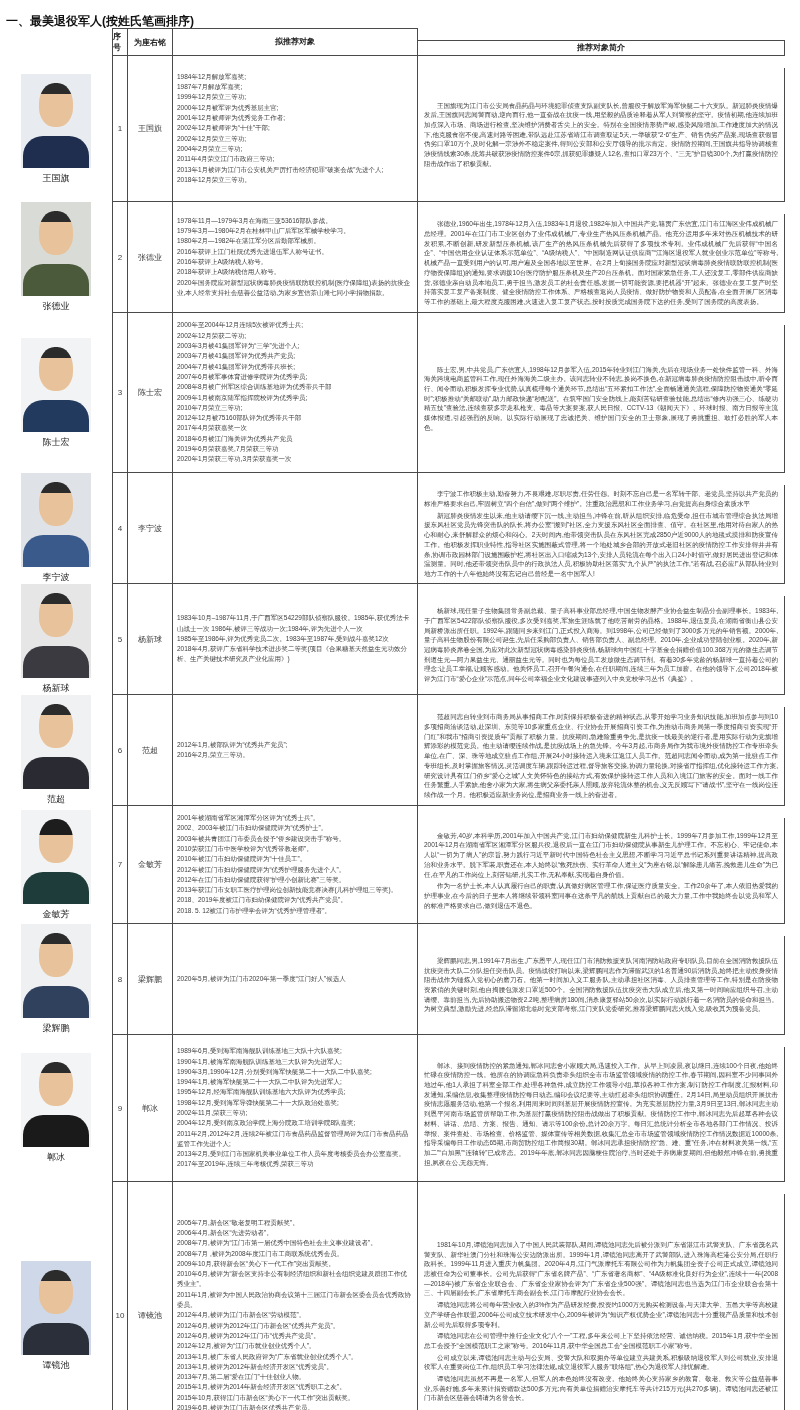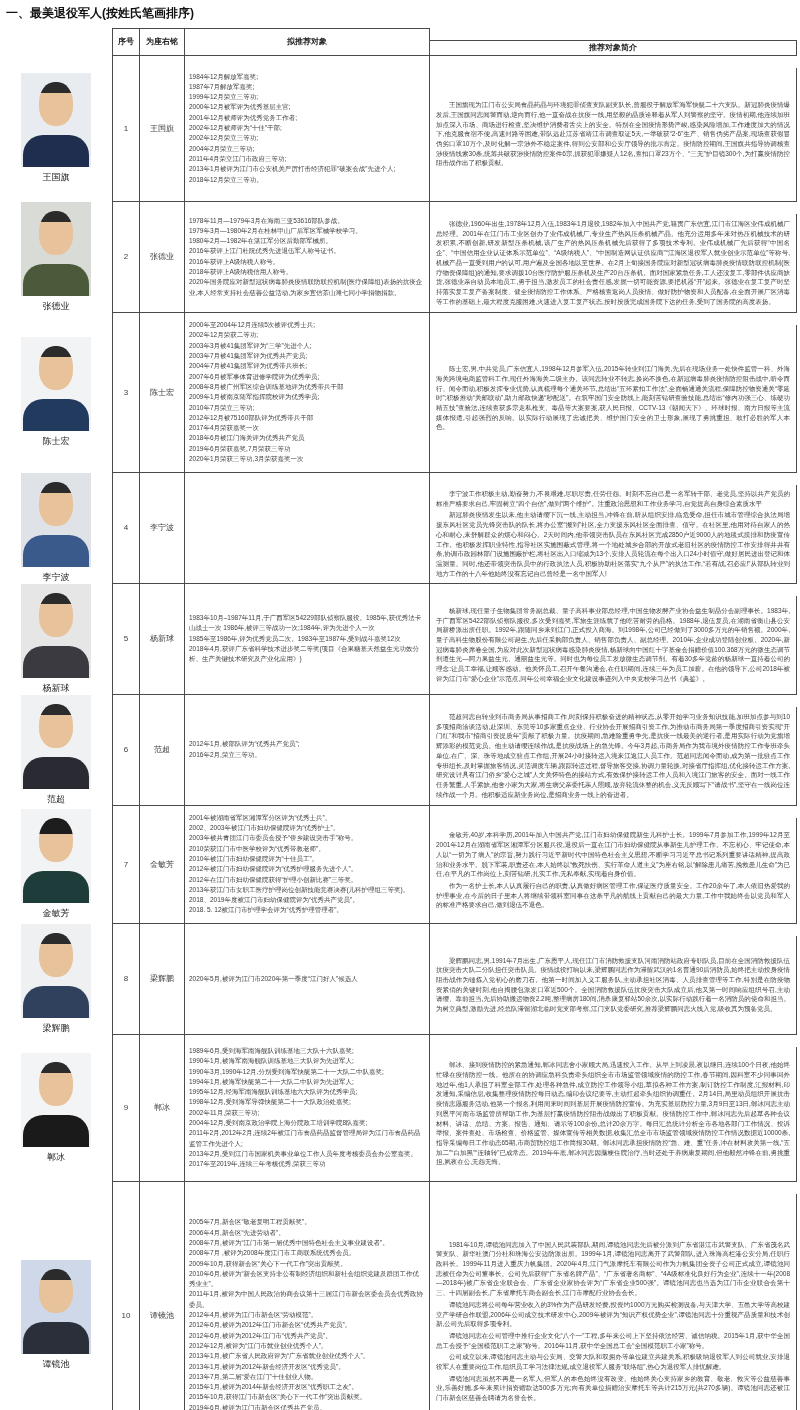--- a/index.html
+++ b/index.html
@@ -1,26 +1,26 @@
 <!DOCTYPE html>
 <html><head>
 <meta charset="utf-8">
 <style>
   html,body{margin:0;padding:0;background:#fff;}
   .page{position:relative;width:800px;height:1410px;overflow:hidden;background:#fff;
         font-family:"Liberation Sans","DejaVu Sans",sans-serif;color:#3c3c3c;}
-  .title{position:absolute;top:5px;left:6px;font-size:12px;font-weight:bold;color:#111;}
+  .title{position:absolute;top:13px;left:6px;font-size:12px;font-weight:bold;color:#111;}
   .tablewrap{position:absolute;top:28px;left:0;width:797px;}
   .hrow,.trow{display:flex;align-items:stretch;}
   .cell{box-sizing:border-box;border-right:1px solid #4a4a4a;border-bottom:1px solid #4a4a4a;background:#fff;}
   .hrow .cell{border-top:1px solid #4a4a4a;font-weight:bold;font-size:8px;
               display:flex;align-items:center;justify-content:center;padding:2px 0;color:#222;}
   .gutter{width:112px;box-sizing:border-box;display:flex;flex-direction:column;
           align-items:center;justify-content:center;background:#fff;}
-  .c-no{width:28px;border-left:1px solid #4a4a4a;display:flex;align-items:center;justify-content:center;font-size:8px;}
+  .c-no{width:16px;border-left:1px solid #4a4a4a;display:flex;align-items:center;justify-content:center;font-size:8px;}
   .c-name{width:45px;display:flex;align-items:center;justify-content:center;font-size:8px;}
   .c-awards{width:245px;display:flex;flex-direction:column;justify-content:center;
             padding:3px 4px;font-size:6.5px;line-height:10.3px;}
   .c-intro{width:367px;display:flex;flex-direction:column;justify-content:center;
            padding:3px 6px;font-size:6.5px;line-height:9.7px;text-align:justify;margin-top:12px;}
   .c-intro p{margin:0 0 2px 0;text-indent:2em;}
   .c-intro p:last-child{margin-bottom:0;}
   .awline{display:block;}
   #rows .trow:nth-child(1){min-height:146px;}
   #rows .trow:nth-child(2){min-height:108px;}

